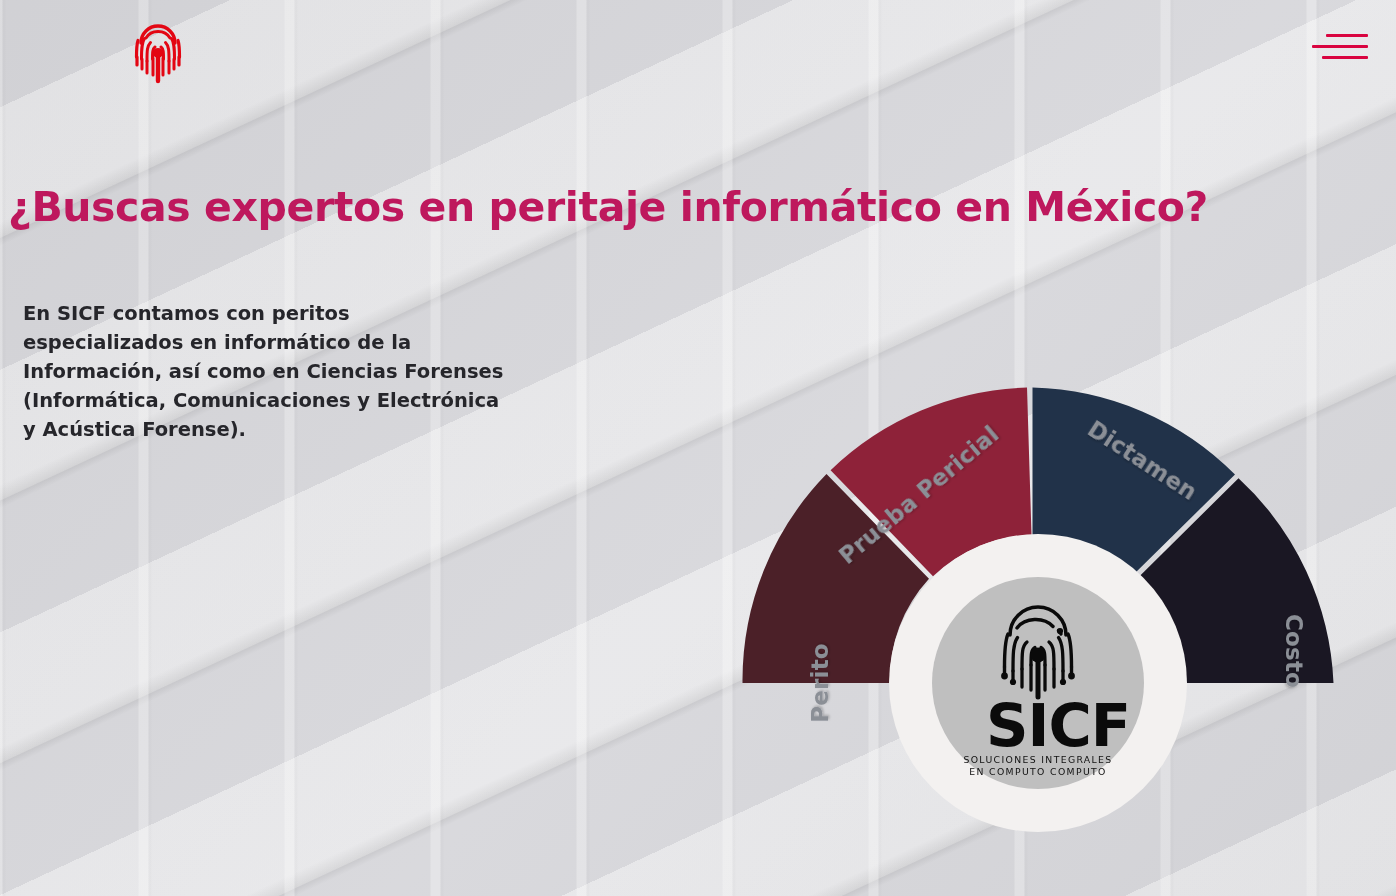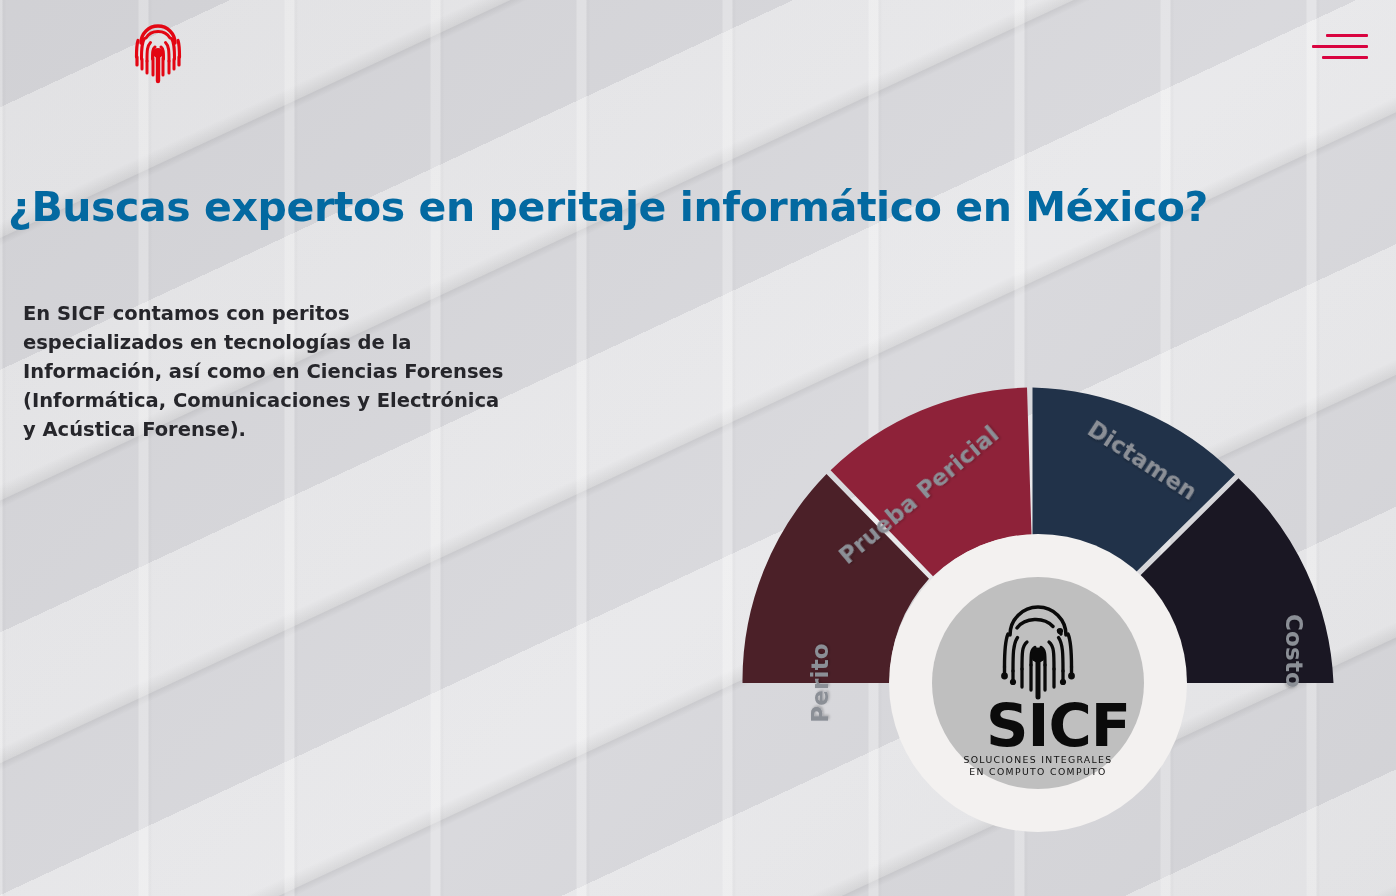--- a/index.html
+++ b/index.html
@@ -64,21 +64,21 @@
     display:block; height:3px; background:#d90440; border-radius:1px;
     position:absolute;
   }
   #menu-toggle span.l1 { width:42px; left:22px; top:6px; }
   #menu-toggle span.l2 { width:56px; left:8px;  top:17px; }
   #menu-toggle span.l3 { width:46px; left:18px; top:28px; }
 
   
   #headline {
     position:absolute; left:8px; top:183px; z-index:4;
-    color:#0369a1;
+    color:#be185d;
     font-size:41px;
     font-weight:bold;
     letter-spacing:-0.4px;
     white-space:nowrap;
     font-family:"DejaVu Sans", sans-serif;
   }
   #intro {
     position:absolute; left:23px; top:299px; width:482px; z-index:4;
     color:#26262b;
     font-size:19.5px;
@@ -188,21 +188,21 @@
     <span class="l1"></span>
     <span class="l2"></span>
     <span class="l3"></span>
   </div>
 
 </div>
 
 <h1 id="headline">¿Buscas expertos en peritaje informático en México?</h1>
 
 <div id="intro">
-  <p>En SICF contamos con peritos especializados en tecnologías de la Información, así como en Ciencias Forenses (Informática, Comunicaciones y Electrónica y Acústica Forense).</p>
+  <p>En SICF contamos con peritos especializados en informático de la Información, así como en Ciencias Forenses (Informática, Comunicaciones y Electrónica y Acústica Forense).</p>
 </div>
 
 <div id="donut">
   <svg viewBox="0 0 600 440" width="600" height="440" aria-hidden="true">
     <defs>
       <filter id="lblshadow" x="-30%" y="-60%" width="180%" height="240%">
         <feDropShadow dx="1.4" dy="1.4" stdDeviation="0.9" flood-color="#000" flood-opacity="0.22"></feDropShadow>
       </filter>
     </defs>
 

